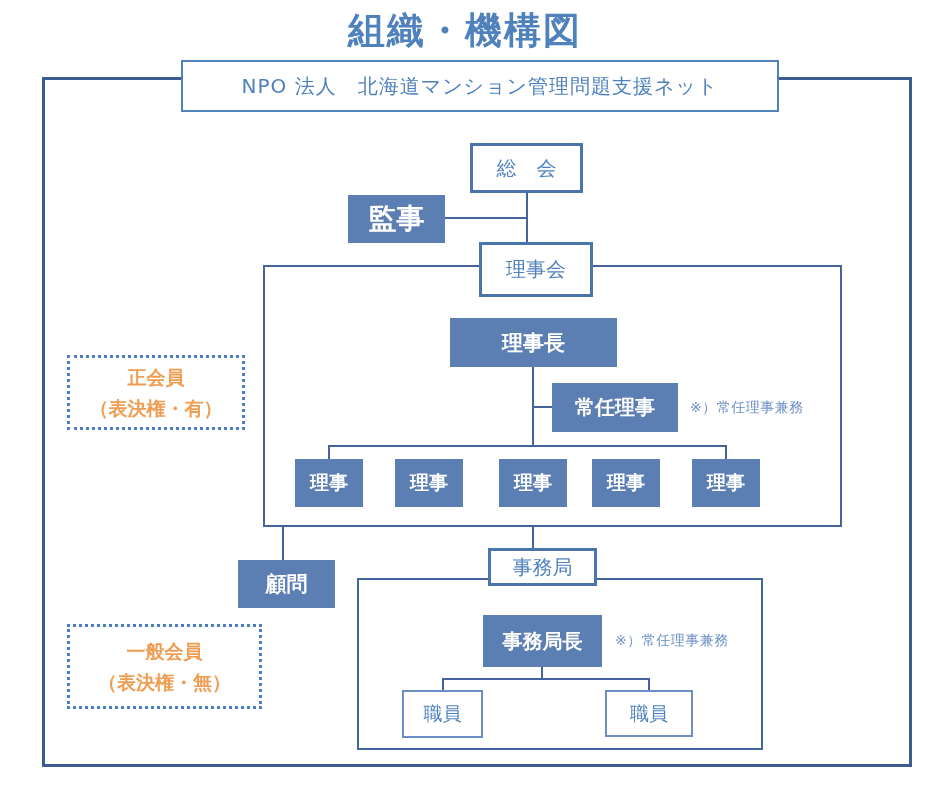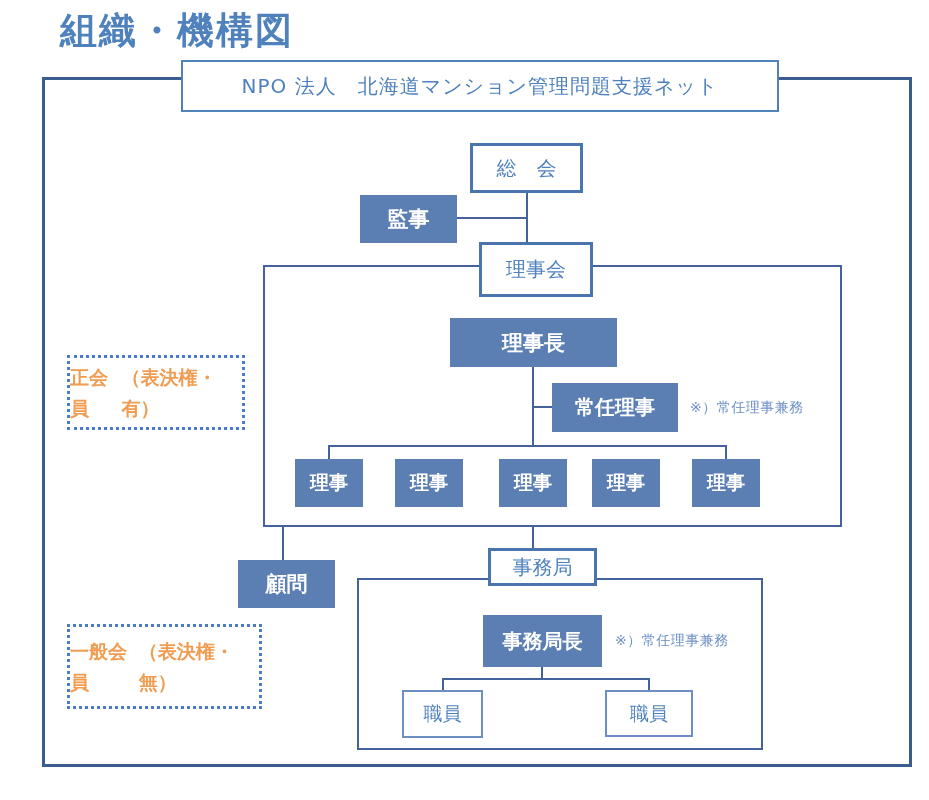--- a/index.html
+++ b/index.html
@@ -4,21 +4,21 @@
 <style>
   html,body{margin:0;padding:0;background:#ffffff;}
   body{
     width:929px;height:800px;position:relative;overflow:hidden;
     font-family:"DejaVu Sans","Liberation Sans",sans-serif;
   }
   .abs{position:absolute;box-sizing:border-box;}
   
   .title{
     left:60px;top:6px;width:810px;height:48px;
-    font-size:37px;font-weight:bold;color:#4f81bd;
+    text-align:center;font-size:37px;font-weight:bold;color:#4f81bd;
     letter-spacing:2px;z-index:3;
   }
   
   .outer-frame{
     left:42px;top:77px;width:870px;height:690px;
     border:3px solid #3b5c8f;background:transparent;z-index:0;
   }
   
   .header-box{
     left:181px;top:60px;width:598px;height:52px;
@@ -35,21 +35,21 @@
   
   .ln{background:#44639c;z-index:1;}
   
   .note{
     font-size:14px;color:#6b8fc4;z-index:2;
     display:flex;align-items:center;letter-spacing:0.5px;
   }
   
   .legendbox{
     border:3px dotted #4a7cc8;background:#ffffff;z-index:2;
-    display:flex;flex-direction:row;align-items:center;justify-content:center;
+    display:flex;flex-direction:column;align-items:center;justify-content:center;
     color:#f09d52;font-size:19px;line-height:1.6;font-weight:600;
   }
 </style>
 </head>
 <body>
 
 <div class="abs title">組織・機構図</div>
 
 <div class="abs outer-frame"></div>
 
@@ -67,21 +67,21 @@
 <div class="abs ln" style="left:541px;top:666px;width:2px;height:14px"></div>
 <div class="abs ln" style="left:442px;top:678px;width:208px;height:2px"></div>
 <div class="abs ln" style="left:442px;top:678px;width:2px;height:13px"></div>
 <div class="abs ln" style="left:648px;top:678px;width:2px;height:13px"></div>
 
 <div class="abs container-box" style="left:263px;top:265px;width:579px;height:262px"></div>
 <div class="abs container-box" style="left:357px;top:578px;width:406px;height:172px"></div>
 
 <div class="abs node whitebox" style="left:470px;top:143px;width:113px;height:50px;font-size:20px">総　会</div>
 
-<div class="abs node fillbox" style="left:360px;top:195px;width:97px;height:48px;font-size:21px">監事</div>
+<div class="abs node fillbox" style="left:348px;top:195px;width:97px;height:48px;font-size:28px">監事</div>
 
 <div class="abs node whitebox" style="left:479px;top:242px;width:114px;height:55px;font-size:20px">理事会</div>
 
 <div class="abs node fillbox" style="left:450px;top:318px;width:167px;height:49px;font-size:21px">理事長</div>
 
 <div class="abs node fillbox" style="left:552px;top:383px;width:126px;height:49px;font-size:20px">常任理事</div>
 
 <div class="abs note" style="left:690px;top:383px;height:49px">※）常任理事兼務</div>
 
 <div class="abs node fillbox" style="left:295px;top:459px;width:68px;height:48px;font-size:19px">理事</div>

